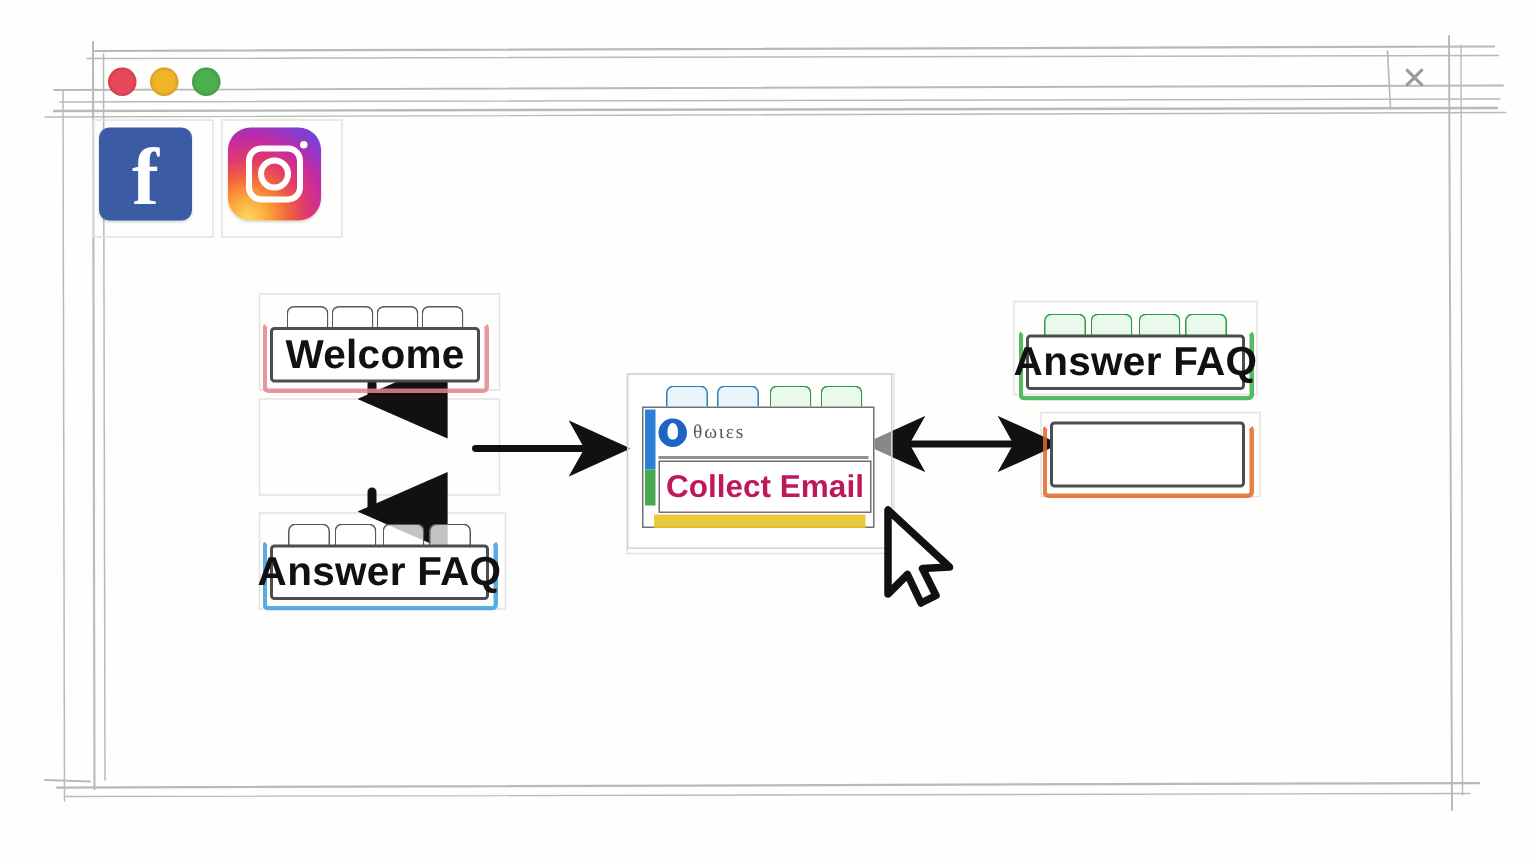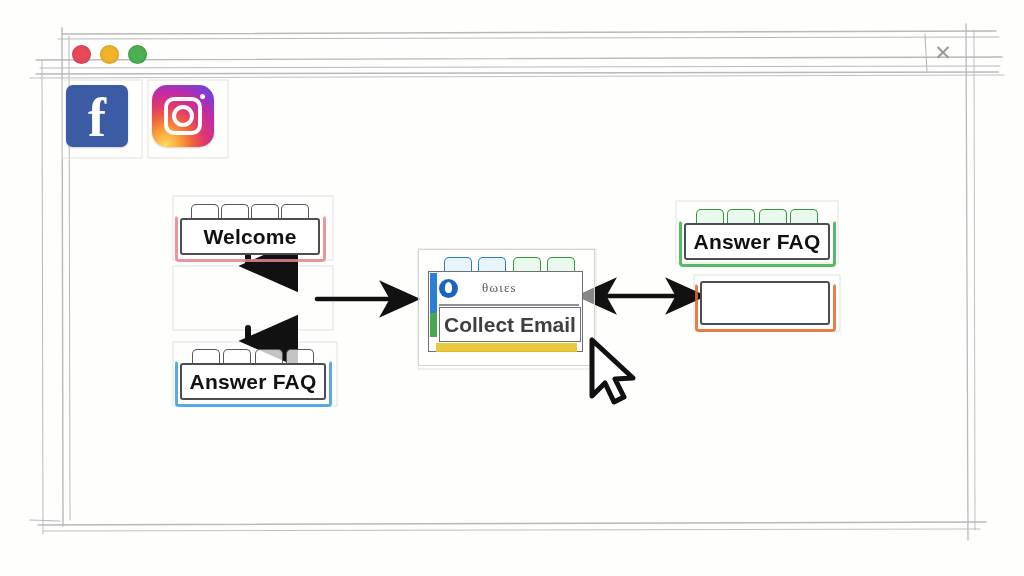--- a/index.html
+++ b/index.html
@@ -122,21 +122,21 @@
     top: 15px; bottom: 0;
     border: 2.2px solid #4a4d52;
     border-radius: 3px;
     background: #ffffff;
     display: flex;
     align-items: center;
     justify-content: center;
   }
   .brick-label {
     font-family: "Liberation Sans", sans-serif;
-    font-size: 21px;
+    font-size: 27px;
     font-weight: 600;
     color: #111;
     letter-spacing: .2px;
     white-space: nowrap;
   }
 
   
   .brick-tint {
     position: absolute;
     left: -5px; right: -6px;
@@ -194,21 +194,21 @@
     left: 2px; top: 56px;
     width: 7px; height: 24px;
     background: #49a84f;
   }
   .card-head {
     position: absolute;
     left: 11px; right: 3px; top: 16px;
     height: 30px;
     display: flex;
     align-items: center;
-    gap: 24px;
+    gap: 4px;
   }
   .msgr-dot {
     width: 19px; height: 19px;
     border-radius: 50%;
     background: #1c64c4;
     position: relative;
     flex: 0 0 auto;
   }
   .msgr-dot::after {
     content: "";
@@ -238,21 +238,21 @@
     border: 1.6px solid #6d7076;
     background: #fff;
     display: flex;
     align-items: center;
     justify-content: center;
   }
   .collect-label {
     font-family: "Liberation Sans", sans-serif;
     font-size: 21px;
     font-weight: 600;
-    color: #404040;
+    color: #be185d;
     white-space: nowrap;
   }
   .card-yellow {
     position: absolute;
     left: 8px; right: 6px; top: 86px;
     height: 9px;
     background: #e8c328;
     opacity: .9;
   }
 

